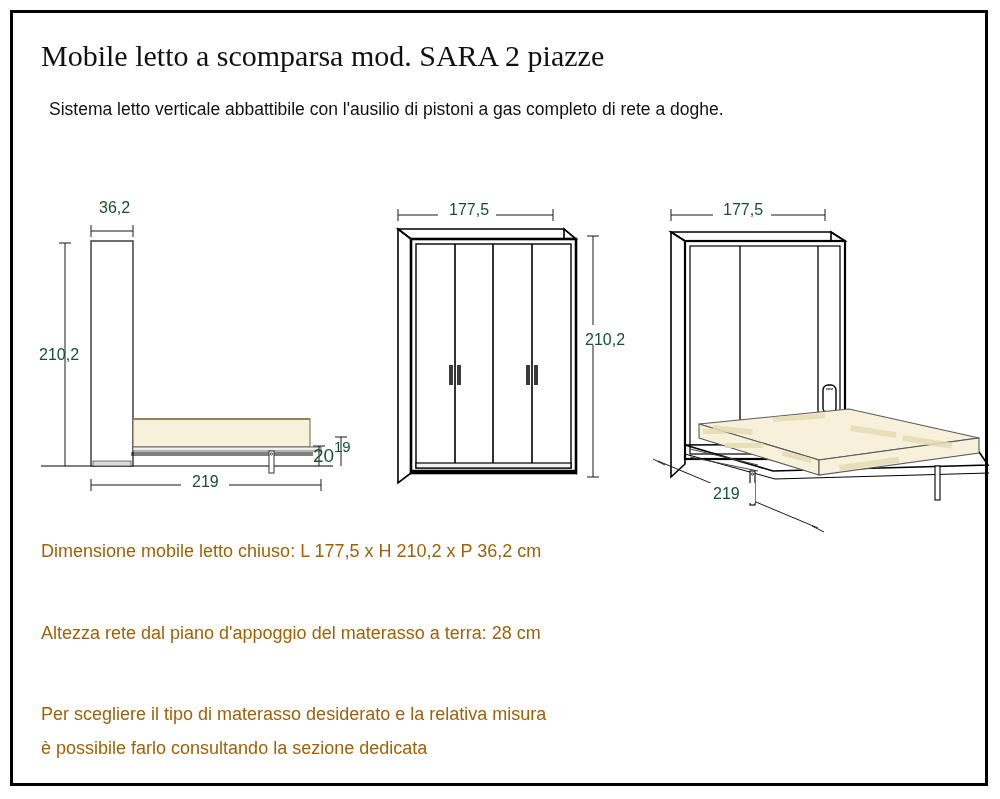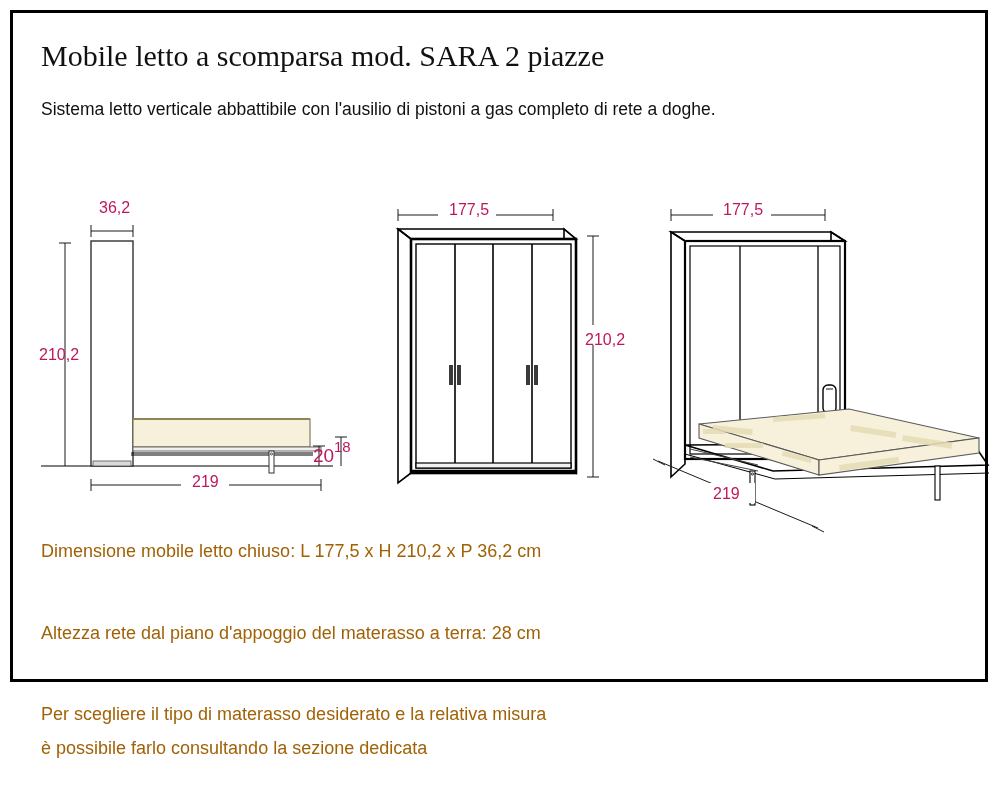--- a/index.html
+++ b/index.html
@@ -1,33 +1,33 @@
 <!DOCTYPE html>
 <html><head>
 <meta charset="utf-8">
 <style>
   html,body{margin:0;padding:0;background:#ffffff;}
   body{width:1000px;height:799px;font-family:"Liberation Sans",sans-serif;overflow:hidden;}
   #sheet{
-    position:absolute;left:10px;top:10px;width:978px;height:672px;
+    position:absolute;left:10px;top:10px;width:978px;height:776px;
     border:3px solid #000000;background:#ffffff;box-sizing:border-box;
   }
   .title{
     position:absolute;left:28px;top:26px;
     font-family:"Liberation Serif",serif;
     font-size:30px;color:#111;white-space:nowrap;letter-spacing:0px;
   }
   .desc{
     position:absolute;left:28px;font-size:17.5px;color:#111;white-space:nowrap;
   }
-  .desc1{top:86px;}
+  .desc1{top:86px;margin-left:8px;}
   .desc2{top:121px;}
   .specs{position:absolute;left:28px;font-size:18px;color:#a16207;white-space:nowrap;}
   .dimtext{
-    position:absolute;font-size:16px;color:#be185d;white-space:nowrap;
+    position:absolute;font-size:16px;color:#14532d;white-space:nowrap;
     font-family:"Liberation Sans",sans-serif;
   }
   svg{position:absolute;left:0;top:0;overflow:visible;}
   .ln{stroke:#000;fill:none;}
   .thin{stroke-width:1;}
   .med{stroke-width:1.6;}
   .thick{stroke-width:2.6;}
   .fillwhite{fill:#ffffff;}
   .mattress{fill:#f7f1dc;}
   .handle{fill:#3a3a3a;}
@@ -196,21 +196,21 @@
       </g>
       <rect x="694" y="470" width="48" height="20" fill="#ffffff" stroke="none"></rect>
     </g>
 
   </svg>
 
   <div class="dimtext" style="left:86px;top:186px;">36,2</div>
   <div class="dimtext" style="left:26px;top:333px;">210,2</div>
   <div class="dimtext" style="left:179px;top:460px;">219</div>
   <div class="dimtext" style="left:300px;top:432px;font-size:19px;">20</div>
-  <div class="dimtext" style="left:321px;top:425px;font-size:15px;">18</div>
+  <div class="dimtext" style="left:321px;top:425px;font-size:15px;">19</div>
 
   <div class="dimtext" style="left:436px;top:188px;">177,5</div>
   <div class="dimtext" style="left:572px;top:318px;">210,2</div>
 
   <div class="dimtext" style="left:710px;top:188px;">177,5</div>
   <div class="dimtext" style="left:700px;top:472px;">219</div>
 
   <div class="specs" style="top:528px;">Dimensione mobile letto chiuso: L 177,5 x H 210,2 x P 36,2 cm</div>
   <div class="specs" style="top:610px;">Altezza rete dal piano d'appoggio del materasso a terra: 28 cm</div>
   <div class="specs" style="top:725px;">è possibile farlo consultando la sezione dedicata</div>

